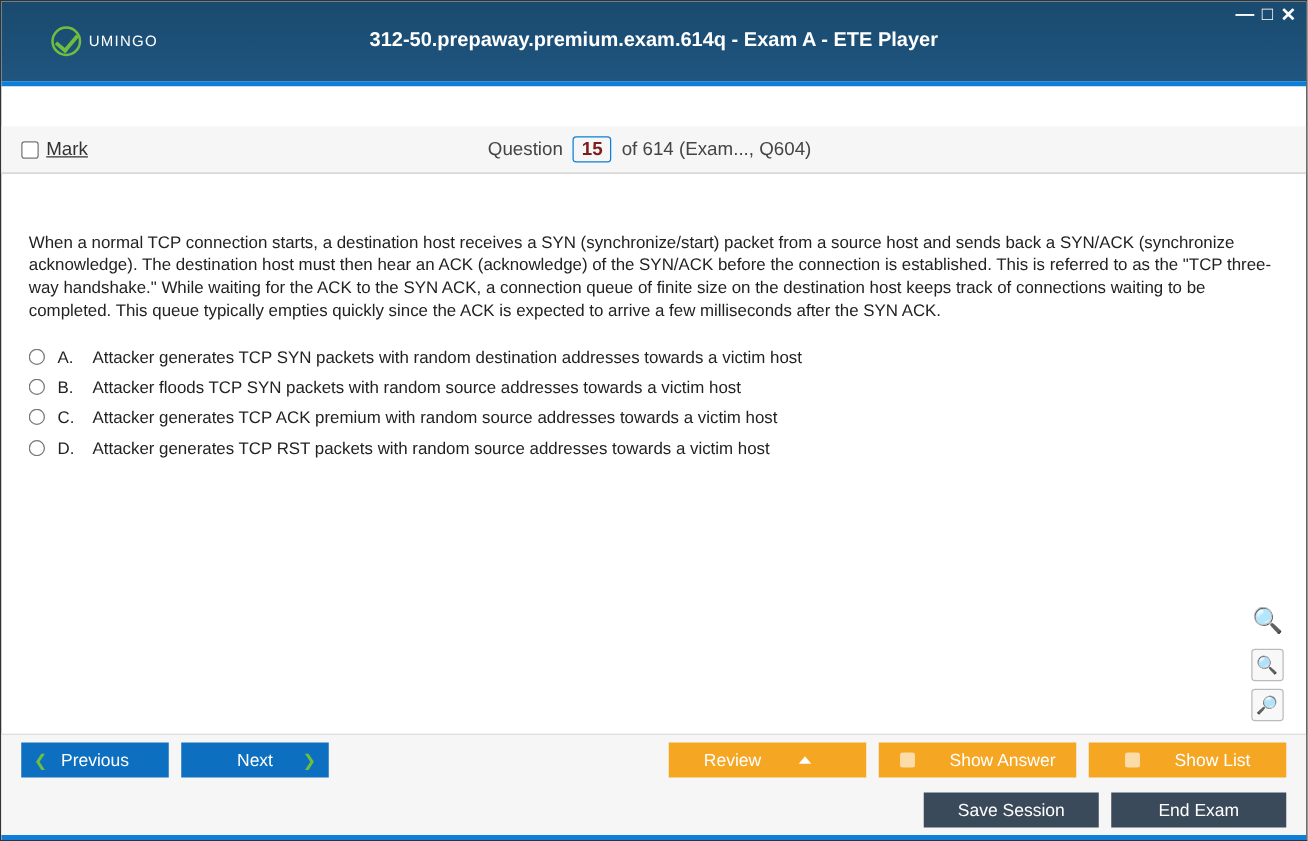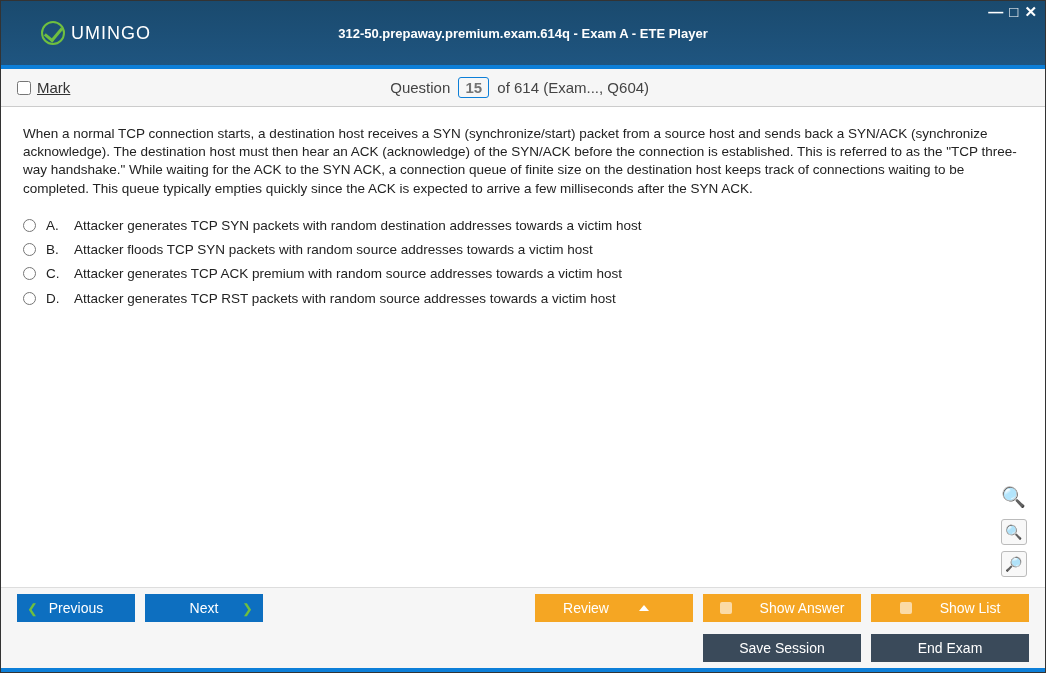--- a/index.html
+++ b/index.html
@@ -19,21 +19,21 @@
   display: flex;
   align-items: center;
   position: relative;
   color: #fff;
   border-bottom: 4px solid #0d7fd8;
 }
 .logo {
   display: flex;
   align-items: center;
   margin-left: 40px;
-  font-size: 18px;
+  font-size: 12px;
   letter-spacing: 1px;
 }
 .logo-check {
   width: 24px;
   height: 24px;
   border: 2px solid #6fbf3f;
   border-radius: 50%;
   position: relative;
   margin-right: 6px;
 }
@@ -45,21 +45,21 @@
   width: 8px;
   height: 14px;
   border: solid #6fbf3f;
   border-width: 0 3px 3px 0;
   transform: rotate(40deg);
 }
 .window-title {
   position: absolute;
   left: 50%;
   transform: translateX(-50%);
-  font-size: 13px;
+  font-size: 16px;
   font-weight: bold;
 }
 .win-controls {
   position: absolute;
   top: 2px;
   right: 8px;
   color: #fff;
   font-size: 15px;
   font-weight: bold;
   display: flex;
@@ -68,55 +68,56 @@
 .win-controls span { cursor: pointer; }
 .header-bar {
   background: #f6f6f6;
   border-bottom: 1px solid #ccc;
   height: 38px;
   display: flex;
   align-items: center;
   padding: 0 16px;
   font-size: 15px;
   color: #333;
+  margin-top: 32px;
 }
 .mark-wrap {
   display: flex;
   align-items: center;
   gap: 6px;
 }
 .mark-wrap input { width: 14px; height: 14px; }
 .mark-wrap label { text-decoration: underline; }
 .question-info {
   flex: 1;
   text-align: center;
   color: #444;
 }
 .question-info .q-label { font-weight: normal; }
 .q-num-box {
   display: inline-block;
   border: 1.5px solid #0d7fd8;
   border-radius: 3px;
   padding: 1px 6px;
-  color: #737373;
+  color: #7f1d1d;
   font-weight: bold;
   margin: 0 4px;
 }
 .content {
   flex: 1;
   position: relative;
   overflow: hidden;
 }
 .question-body {
   padding: 18px 22px;
   font-size: 13.5px;
   color: #222;
   line-height: 1.35;
 }
-.question-text { margin-bottom: 16px; }
+.question-text { margin-bottom: 16px; margin-top: 28px; }
 .options { margin-top: 10px; }
 .option {
   display: flex;
   align-items: flex-start;
   gap: 10px;
   padding: 3px 0;
 }
 .option input[type=radio] { margin-top: 2px; }
 .opt-letter { width: 18px; }
 .side-tools {
@@ -167,21 +168,21 @@
   border: none;
   position: relative;
 }
 .btn-blue { background: #0d6fc0; width: 118px; }
 .btn-blue .chev { color: #6fbf3f; font-size: 13px; position: absolute; }
 .btn-blue .chev.left { left: 10px; }
 .btn-blue .chev.right { right: 10px; }
 .spacer { flex: 1; }
 .btn-orange { background: #f5a623; width: 158px; gap: 28px; }
 .btn-orange.review { justify-content: flex-end; padding-right: 16px; position: relative; }
-.btn-dark { background: #3a4a5a; width: 158px; }
+.btn-dark { background: #3a4a5a; width: 140px; }
 .tri-up {
   width: 0; height: 0;
   border-left: 5px solid transparent;
   border-right: 5px solid transparent;
   border-bottom: 6px solid #fff;
 }
 .sq-icon {
   width: 12px; height: 12px;
   background: rgba(255,255,255,0.6);
   border-radius: 2px;

